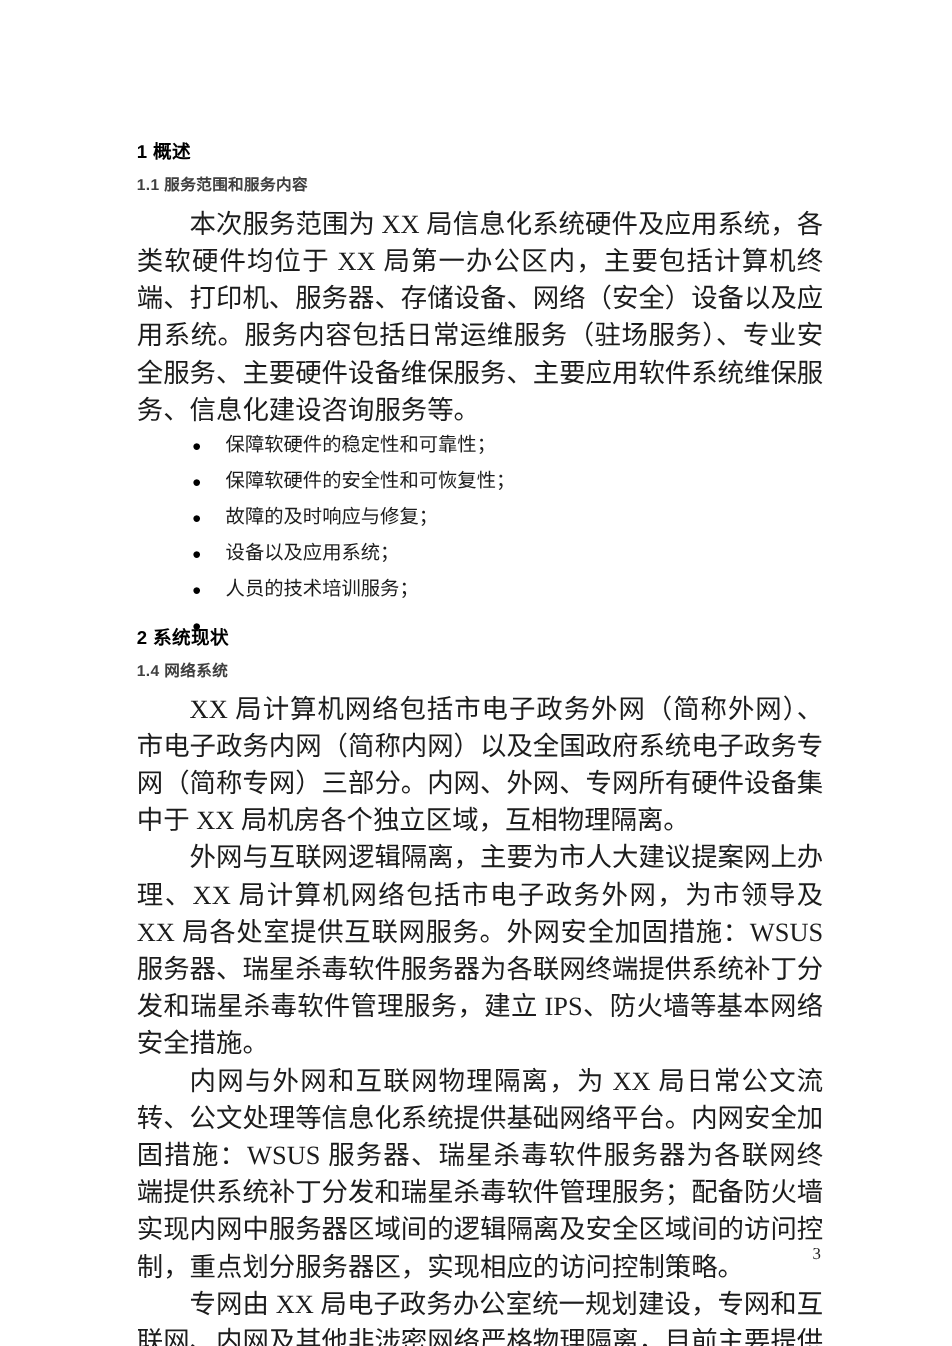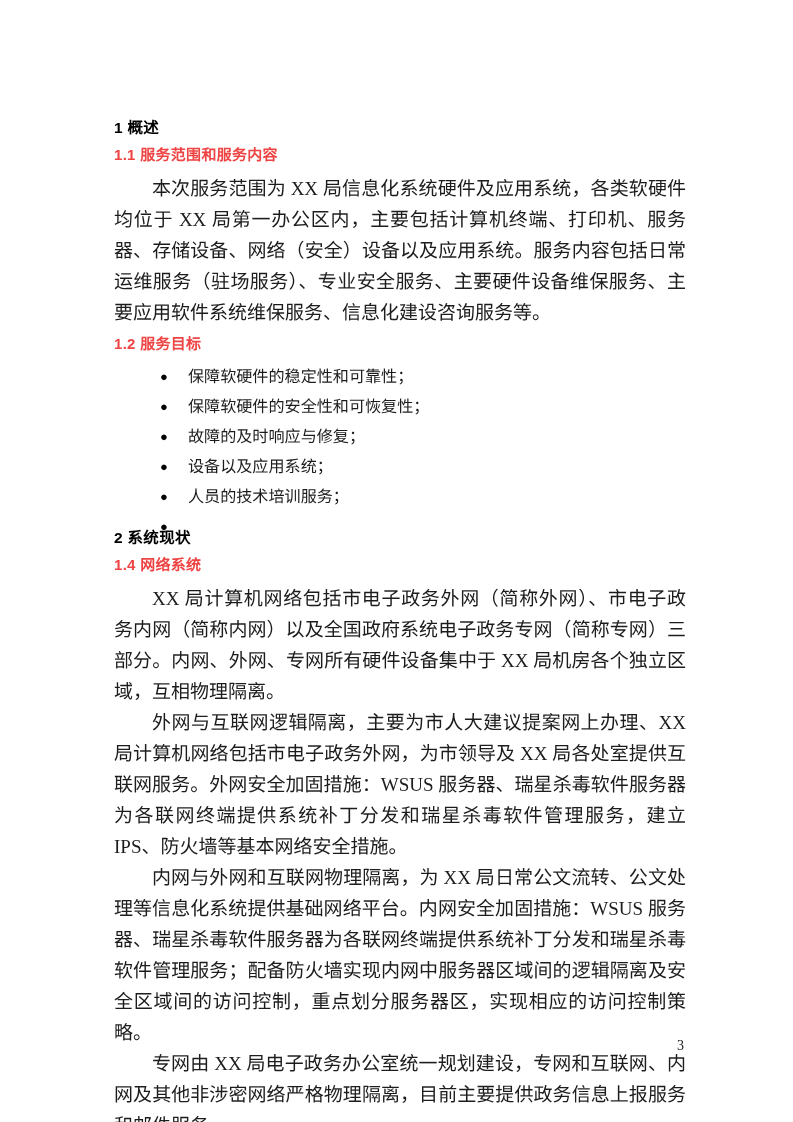--- a/index.html
+++ b/index.html
@@ -33,31 +33,31 @@
     margin: 0 0 9px 0;
     letter-spacing: 0.3px;
   }
   .h1.spaced-top {
     margin-top: 16px;
   }
 
   
   .h2 {
     font-family: "Liberation Sans", "DejaVu Sans", sans-serif;
-    font-size: 15px;
+    font-size: 13px;
     font-weight: bold;
-    color: #ef4444;
+    color: #404040;
     line-height: 1.25;
     margin: 0 0 8px 0;
     letter-spacing: 0.3px;
   }
 
   
   .para {
-    font-size: 19px;
+    font-size: 22px;
     line-height: 31px;
     text-align: justify;
     text-justify: inter-ideograph;
     text-indent: 2em;
     margin: 0;
     color: #1c1c1c;
   }
 
   
   .bullets {
@@ -98,21 +98,20 @@
 
 <div class="page">
   <div class="content">
 
     <h1 class="h1">1 概述</h1>
 
     <h2 class="h2">1.1 服务范围和服务内容</h2>
 
     <p class="para">本次服务范围为 XX 局信息化系统硬件及应用系统，各类软硬件均位于 XX 局第一办公区内，主要包括计算机终端、打印机、服务器、存储设备、网络（安全）设备以及应用系统。服务内容包括日常运维服务（驻场服务）、专业安全服务、主要硬件设备维保服务、主要应用软件系统维保服务、信息化建设咨询服务等。</p>
 
-    <h2 class="h2" style="margin-top:7px;">1.2 服务目标</h2>
 
     <ul class="bullets">
       <li>
         <span class="dot">●</span>
         <span>保障软硬件的稳定性和可靠性；</span>
       </li>
       <li>
         <span class="dot">●</span>
         <span>保障软硬件的安全性和可恢复性；</span>
       </li>

